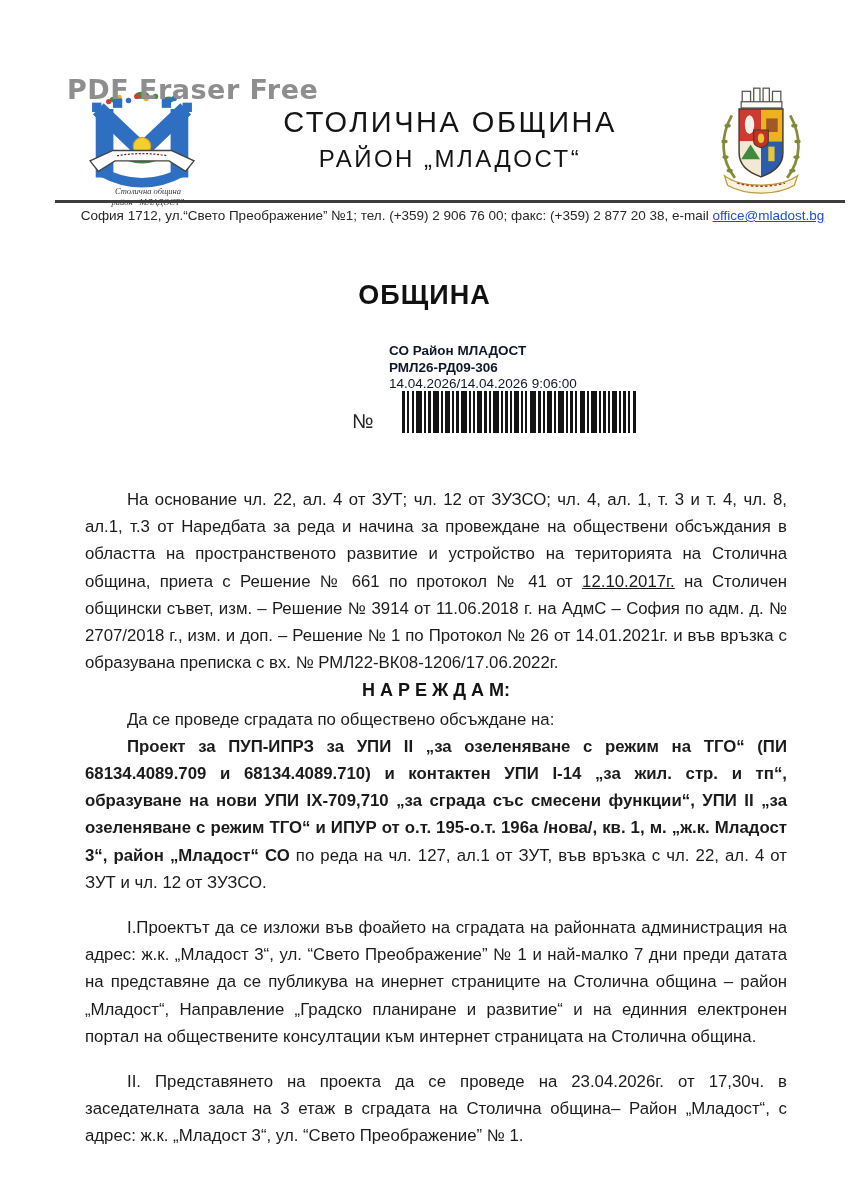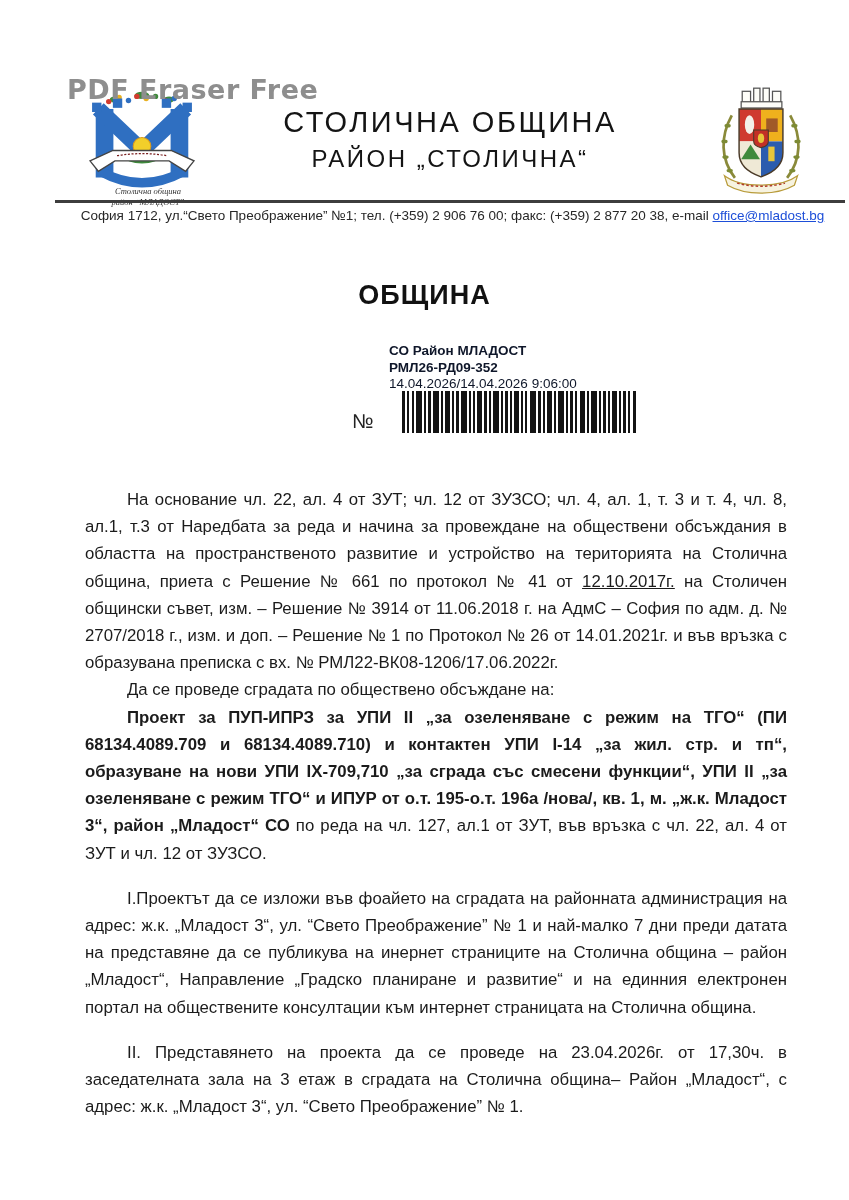--- a/index.html
+++ b/index.html
@@ -110,21 +110,21 @@
       <path d="M32,67 Q56,63 80,67" stroke="#7a1f1f" stroke-width="1.2" fill="none" stroke-dasharray="2 1.5"></path>
     </svg>
   </div>
   <div class="emblem-caption">
     <div>Столична община</div>
     <div>район “МЛАДОСТ”</div>
   </div>
 
   <div class="org-block">
     <div class="org-line1">СТОЛИЧНА ОБЩИНА</div>
-    <div class="org-line2">РАЙОН „СТОЛИЧНА“</div>
+    <div class="org-line2">РАЙОН „МЛАДОСТ“</div>
   </div>
 
   <div class="coat">
     <svg viewBox="0 0 90 115" width="94" height="120" aria-hidden="true">
 
       <g fill="#fdfdf8" stroke="#555" stroke-width="1.2">
         <rect x="27" y="7" width="8" height="11"></rect>
         <rect x="38" y="4" width="6" height="14"></rect>
         <rect x="47" y="4" width="6" height="14"></rect>
         <rect x="56" y="7" width="8" height="11"></rect>
@@ -172,21 +172,21 @@
   <div class="rule"></div>
 
   <div class="contact">
     <span>София 1712, ул.“Свето Преображение” №1;  тел. (+359) 2 906 76 00; факс: (+359) 2 877 20 38, e-mail </span><a href="#">office@mladost.bg</a>
   </div>
 
   <div class="doc-title">ОБЩИНА</div>
 
   <div class="stamp">
     <div class="b">СО Район МЛАДОСТ</div>
-    <div class="b">РМЛ26-РД09-352</div>
+    <div class="b">РМЛ26-РД09-306</div>
     <div>14.04.2026/14.04.2026 9:06:00</div>
   </div>
 
   <div class="barcode">
     <svg viewBox="0 0 238 46" width="238" height="46" aria-hidden="true">
       <g fill="#141414">
         <rect x="0" y="0" width="3" height="42"></rect>
           <rect x="5" y="0" width="2" height="42"></rect>
         <rect x="10" y="0" width="2" height="42"></rect>
           <rect x="14" y="0" width="6" height="42"></rect>
@@ -232,20 +232,21 @@
           <rect x="231" y="0" width="3" height="42"></rect>
       </g>
     </svg>
   </div>
 
   <div class="doc-num">№</div>
 
   <div class="body">
     <p><span>На основание чл. 22, ал. 4 от ЗУТ; чл. 12 от ЗУЗСО; чл. 4, ал. 1, т. 3 и т. 4, чл. 8, ал.1, т.3 от Наредбата за реда и начина за провеждане на обществени обсъждания в областта на пространственото развитие и устройство на територията на Столична община, приета с Решение № 661 по протокол № 41 от </span><span class="u">12.10.2017г.</span><span> на Столичен общински съвет, изм. – Решение № 3914 от 11.06.2018 г. на АдмС – София по адм. д. № 2707/2018 г., изм. и доп. – Решение № 1 по Протокол № 26 от 14.01.2021г. и във връзка с образувана преписка с вх. № РМЛ22-ВК08-1206/17.06.2022г.</span></p>
 
+    <p class="order-heading">Н А Р Е Ж Д А М:</p>
 
     <p>Да се проведе сградата по обществено обсъждане на:</p>
 
     <p><span class="bold">Проект за ПУП-ИПРЗ за УПИ II „за озеленяване с режим на ТГО“ (ПИ 68134.4089.709 и 68134.4089.710) и контактен УПИ I-14 „за жил. стр. и тп“, образуване на нови УПИ IX-709,710 „за сграда със смесени функции“, УПИ II „за озеленяване с режим ТГО“ и ИПУР от о.т. 195-о.т. 196а /нова/, кв. 1, м. „ж.к. Младост 3“, район „Младост“ СО</span><span> по реда на чл. 127, ал.1 от ЗУТ, във връзка с чл. 22, ал. 4 от ЗУТ и чл. 12 от ЗУЗСО.</span></p>
 
     <p class="mt">I.Проектът да се изложи във фоайето на сградата на районната администрация на адрес: ж.к. „Младост 3“, ул. “Свето Преображение” № 1 и най-малко 7 дни преди датата на представяне да се публикува на инернет страниците на Столична община – район „Младост“, Направление „Градско планиране и развитие“ и на единния електронен портал на обществените консултации към интернет страницата на Столична община.</p>
 
     <p class="mt">II. Представянето на проекта да се проведе на 23.04.2026г. от 17,30ч. в заседателната зала на 3 етаж в сградата на Столична община– Район „Младост“, с адрес: ж.к. „Младост 3“, ул. “Свето Преображение” № 1.</p>
   </div>
 

